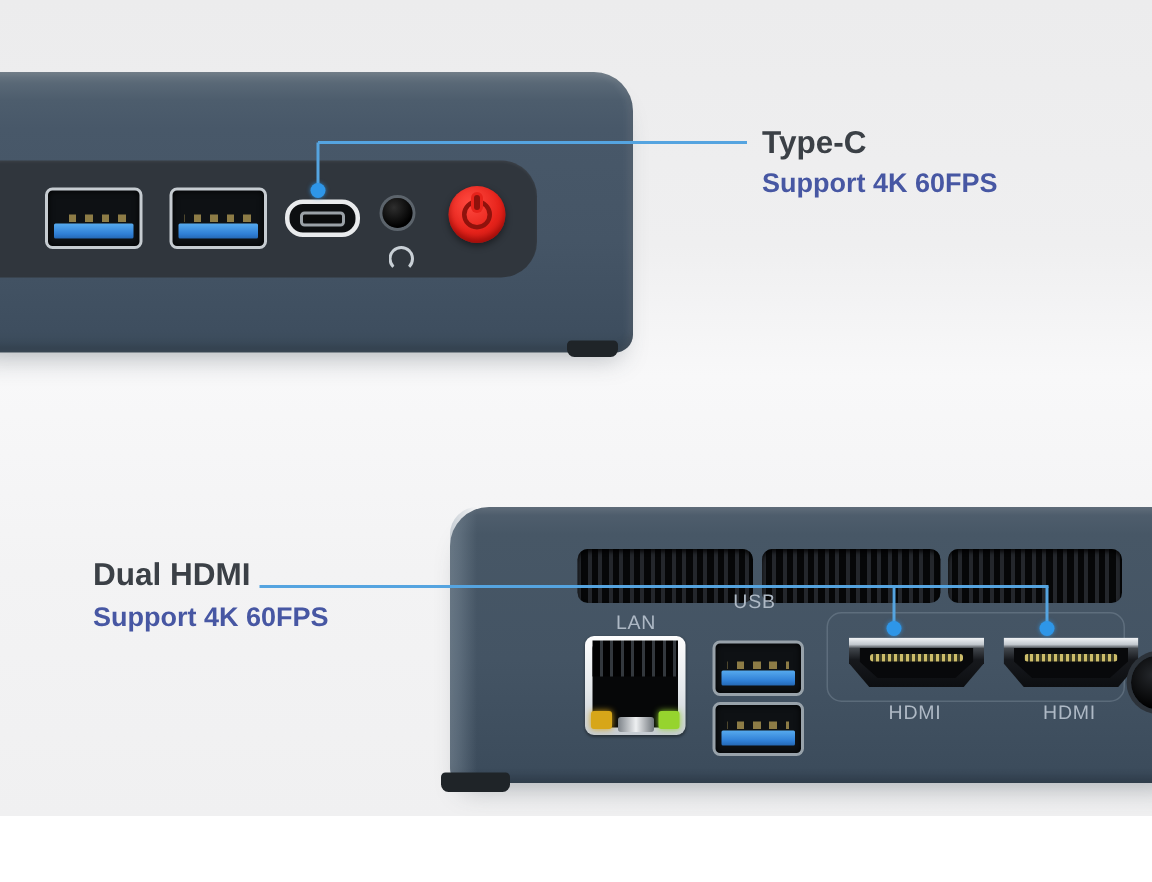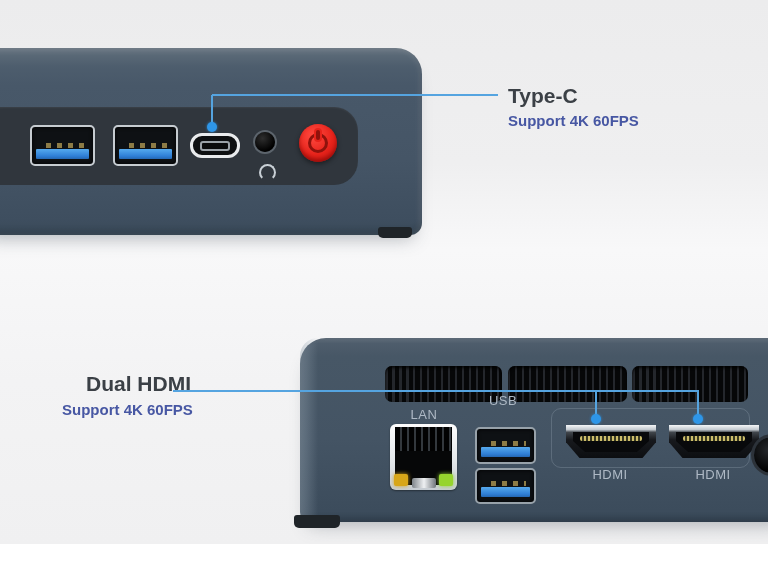--- a/index.html
+++ b/index.html
@@ -151,29 +151,29 @@
     position:absolute;left:454px;top:99px;width:36px;height:36px;border-radius:50%;
     background:radial-gradient(circle at 40% 36%,#24272b,#000 70%);
     box-shadow:0 0 0 3px #2c3239;
   }
 
   
   .callout{position:absolute;z-index:5;}
   .c-line{position:absolute;background:#55a4e0;}
   .c-dot{position:absolute;width:10px;height:10px;border-radius:50%;background:#2e96e8;box-shadow:0 0 3px rgba(46,150,232,.8);}
   .c-title{position:absolute;font-size:21px;font-weight:700;color:#3b4046;white-space:nowrap;}
-  .c-sub{position:absolute;font-size:15px;font-weight:700;color:#4757a3;white-space:nowrap;}
+  .c-sub{position:absolute;font-size:18px;font-weight:700;color:#4757a3;white-space:nowrap;}
 
   .tc-hline{left:212px;top:94px;width:286px;height:2px;}
   .tc-vline{left:211px;top:95px;width:2px;height:28px;}
   .tc-dot{left:207px;top:122px;}
   .tc-title{left:508px;top:84px;}
   .tc-sub{left:508px;top:112px;}
 
-  .dh-title{left:62px;top:372px;margin-left:24px;}
+  .dh-title{left:62px;top:372px;}
   .dh-sub{left:62px;top:401px;}
   .dh-hline{left:173px;top:390px;width:526px;height:2px;}
   .dh-vline-1{left:595px;top:391px;width:2px;height:25px;}
   .dh-vline-2{left:697px;top:391px;width:2px;height:25px;}
   .dh-dot-1{left:591px;top:414px;}
   .dh-dot-2{left:693px;top:414px;}
 </style>
 </head>
 <body>
 

